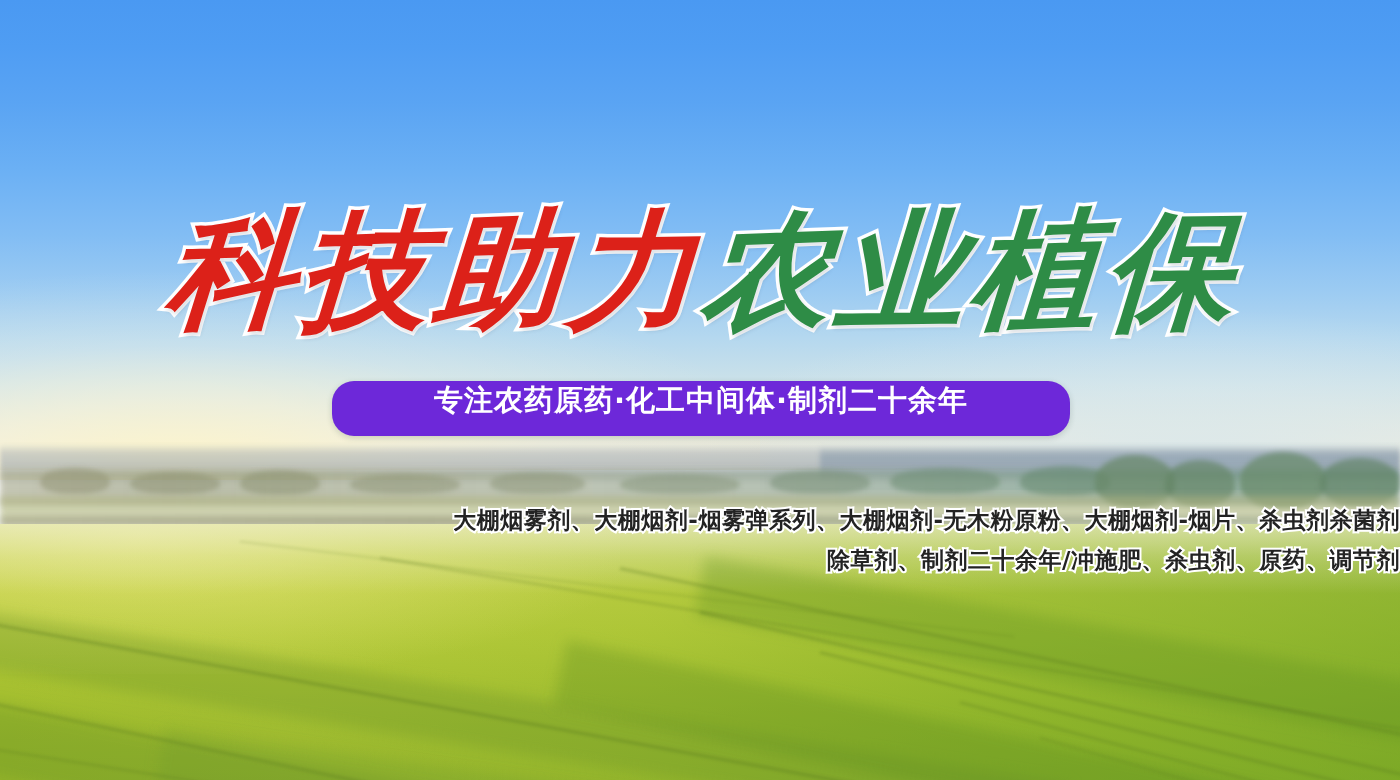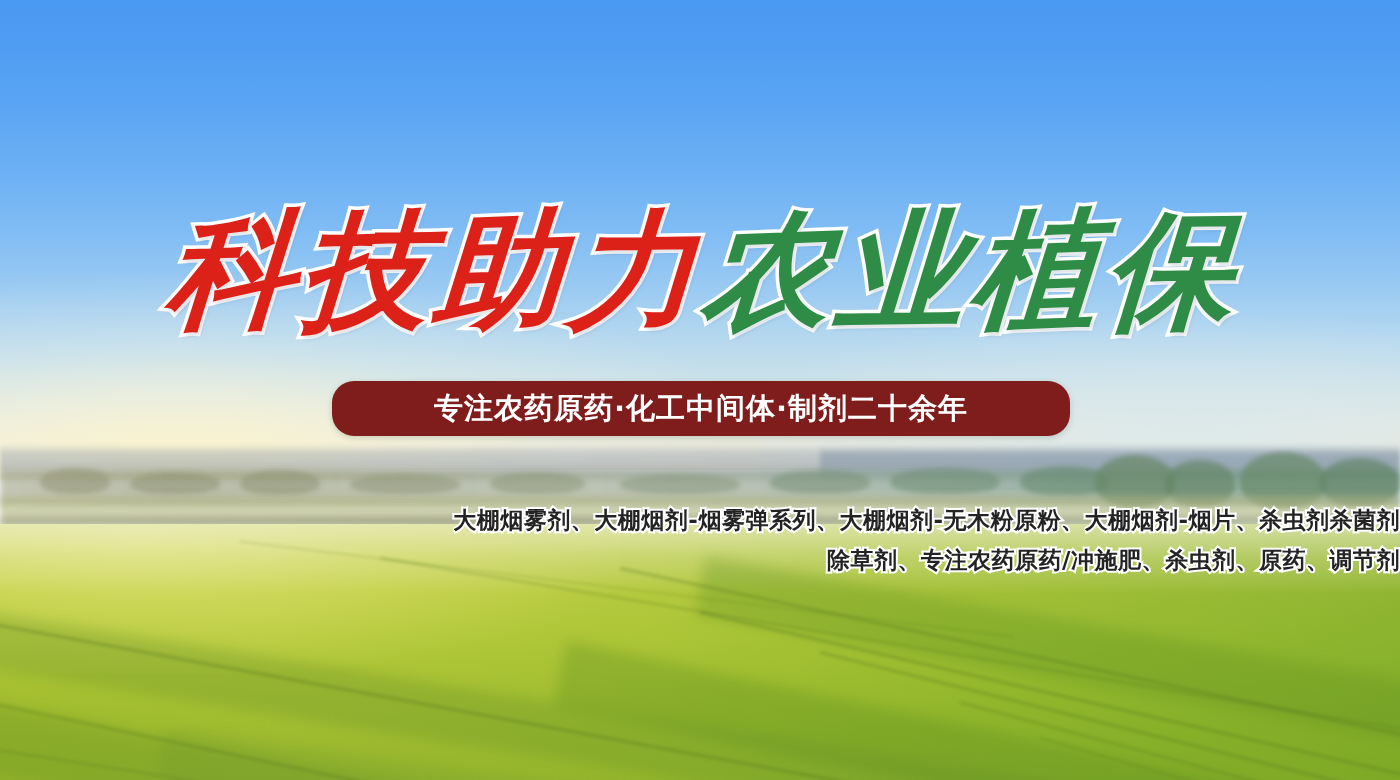--- a/index.html
+++ b/index.html
@@ -227,25 +227,24 @@
   .hz:nth-child(odd) { transform: skewX(-6deg) rotate(-2.2deg); }
   .hz:nth-child(even){ transform: skewX(-4deg) rotate(-0.8deg); }
 
   
   .pill {
     position: absolute;
     left: 332px;
     top: 381px;
     width: 738px;
     height: 55px;
-    background: #7f1d1d;
+    background: #6d28d9;
     border-radius: 22px;
     box-shadow: 0 2px 6px rgba(20,50,40,0.18);
     display: flex;
-    align-items: center;
     justify-content: center;
   }
   .pill-text {
     color: #ffffff;
     font-size: 29px;
     font-weight: 700;
     letter-spacing: 1px;
     font-family: "DejaVu Sans", "Liberation Sans", sans-serif;
     white-space: nowrap;
   }
@@ -331,16 +330,16 @@
   <div class="headline">
     <span class="hz red">科</span><span class="hz red">技</span><span class="hz red">助</span><span class="hz red">力</span><span class="hz green">农</span><span class="hz green">业</span><span class="hz green">植</span><span class="hz green">保</span>
   </div>
 
   <div class="pill">
     <span class="pill-text">专注农药原药·化工中间体·制剂二十余年</span>
   </div>
 
   <div class="products">
     <div class="prod-line">大棚烟雾剂、大棚烟剂-烟雾弹系列、大棚烟剂-无木粉原粉、大棚烟剂-烟片、杀虫剂杀菌剂</div>
-    <div class="prod-line">除草剂、专注农药原药/冲施肥、杀虫剂、原药、调节剂</div>
+    <div class="prod-line">除草剂、制剂二十余年/冲施肥、杀虫剂、原药、调节剂</div>
   </div>
 
 </div>
 
 </body></html>

